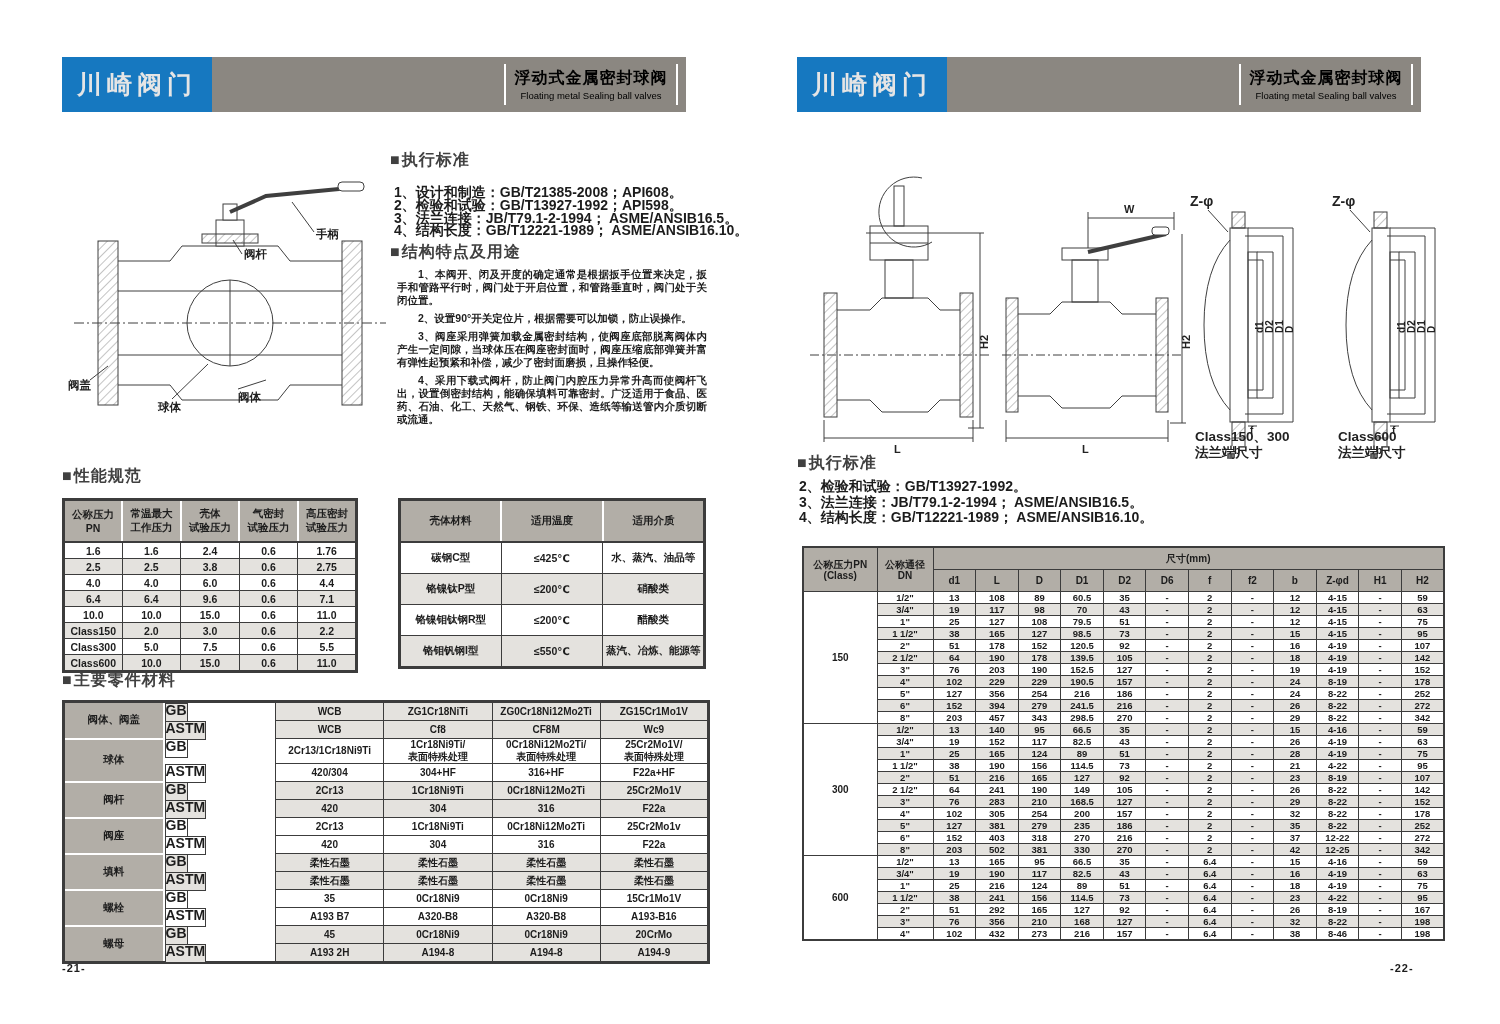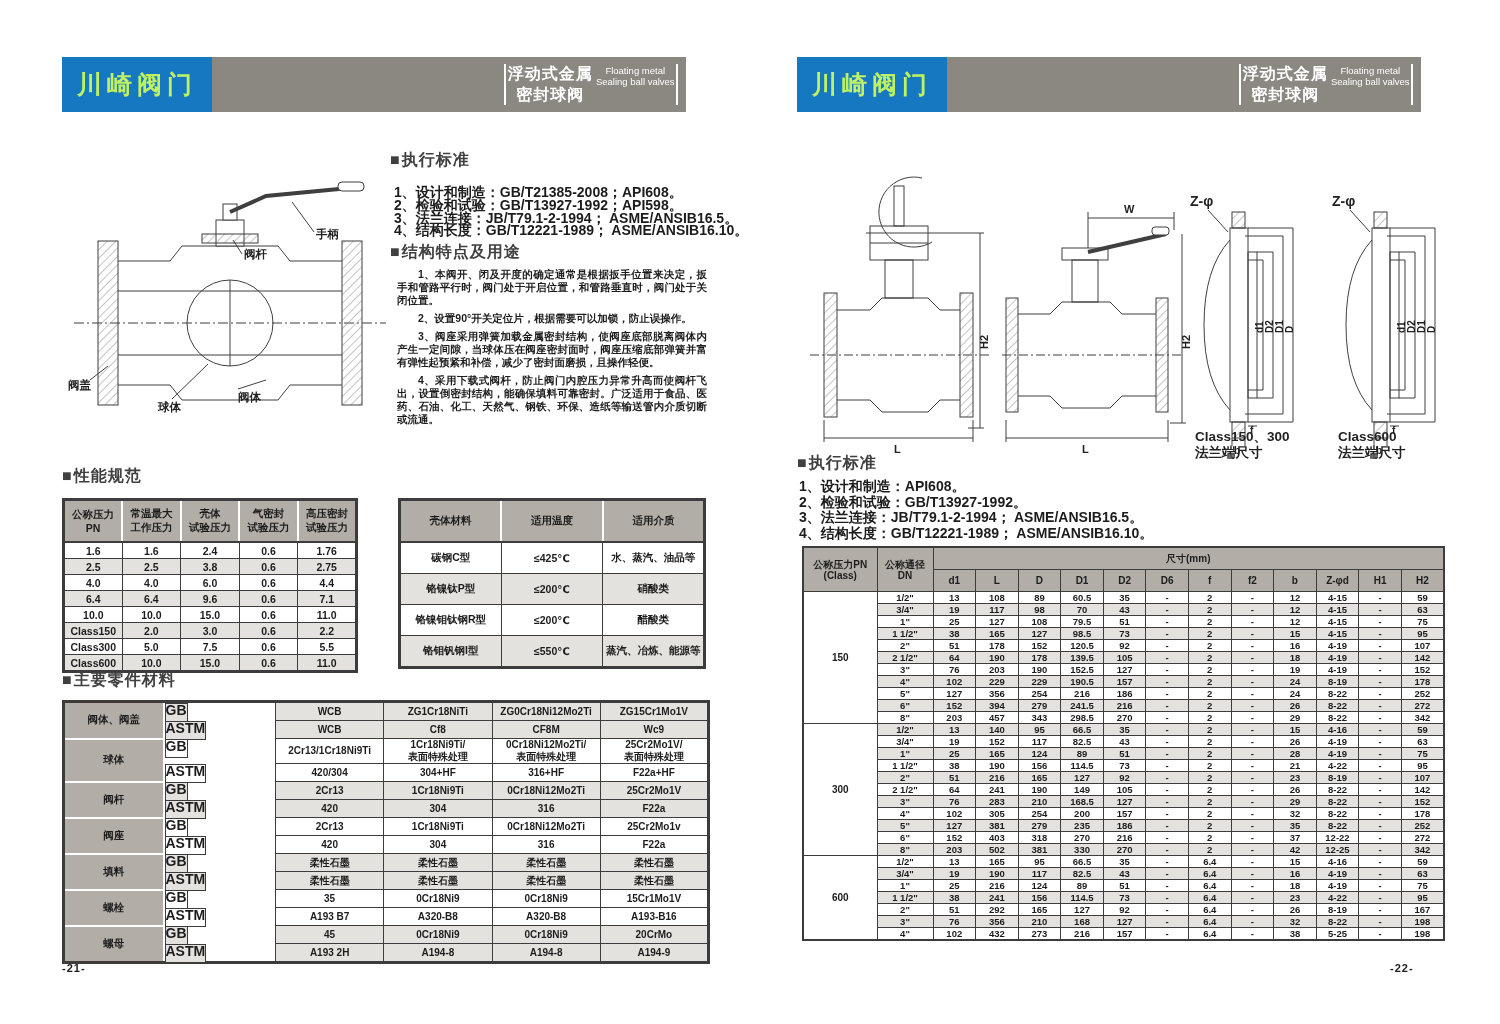--- a/index.html
+++ b/index.html
@@ -2,24 +2,24 @@
 <html><head>
 <meta charset="utf-8">
 <style>
   html,body{margin:0;padding:0;}
   body{width:1500px;height:1024px;position:relative;background:#ffffff;
        font-family:"Liberation Sans","DejaVu Sans",sans-serif;color:#1c1c1c;}
   .abs{position:absolute;}
 
   
   .pg-header{position:absolute;top:57px;height:55px;width:624px;background:#8b8781;}
-  .brand{position:absolute;left:0;top:0;width:150px;height:55px;background:#1678c0;color:#bef264;
+  .brand{position:absolute;left:0;top:0;width:150px;height:55px;background:#1678c0;color:#e5e5e5;
          display:flex;align-items:center;justify-content:center;font-size:25px;font-weight:bold;letter-spacing:5px;}
   .ht{position:absolute;top:7px;bottom:7px;right:8px;width:170px;border-left:2px solid #fff;border-right:2px solid #fff;
-      color:#ffffff;text-align:center;display:flex;justify-content:center;}
+      color:#000000;text-align:center;display:flex;flex-direction:column;justify-content:center;}
   .ht .cn{font-size:16px;font-weight:bold;letter-spacing:1px;}
   .ht .en{font-size:9.5px;margin-top:1px;}
 
   
   .sec-h{position:absolute;color:#404040;font-weight:bold;font-size:16px;letter-spacing:1px;white-space:nowrap;}
   .sec-h .bullet{margin-right:1px;}
 
   
   .std{position:absolute;font-size:14px;font-weight:bold;line-height:12.8px;}
   .std div{white-space:nowrap;}
@@ -475,21 +475,20 @@
   <g font-size="13.5" font-weight="bold" fill="#222">
     <text x="385" y="301">Class150、300</text>
     <text x="385" y="317">法兰端尺寸</text>
     <text x="528" y="301">Class600</text>
     <text x="528" y="317">法兰端尺寸</text>
   </g>
 </svg>
 
 <div class="sec-h" style="left:797px;top:453px"><span class="bullet">■</span><span>执行标准</span></div>
 <div class="std" style="left:799px;top:479px;width:420px;line-height:15.5px">
-  <div>1、设计和制造：API608。</div>
   <div>2、检验和试验：GB/T13927-1992。</div>
   <div>3、法兰连接：JB/T79.1-2-1994；  ASME/ANSIB16.5。</div>
   <div>4、结构长度：GB/T12221-1989；  ASME/ANSIB16.10。</div>
 </div>
 
 <table class="dims">
   <colgroup>
     <col class="c-cls">
       <col class="c-dn">
     <col>
@@ -956,20 +955,20 @@
         <td>4"</td>
         <td>102</td>
         <td>432</td>
         <td>273</td>
         <td>216</td>
         <td>157</td>
         <td>-</td>
         <td>6.4</td>
         <td>-</td>
         <td>38</td>
-        <td>5-25</td>
+        <td>8-46</td>
         <td>-</td>
         <td>198</td>
       </tr>
     </tbody>
 </table>
 
 <div class="page-no" style="left:1390px">-22-</div>
 
 </body></html>

